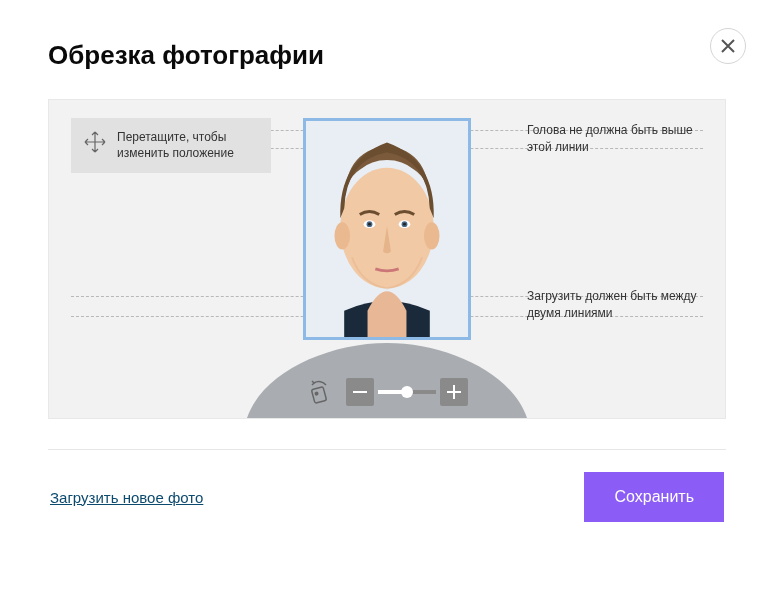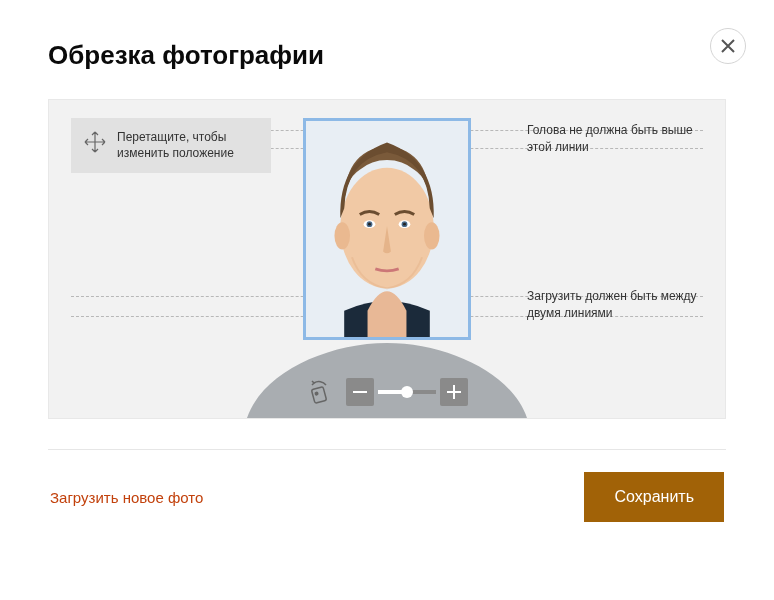--- a/index.html
+++ b/index.html
@@ -173,26 +173,27 @@
       border-top: 1px solid #e6e6e6;
       margin: 30px 0 22px 0;
     }
     .footer {
       display: flex;
       align-items: center;
       justify-content: space-between;
       padding: 0 2px;
     }
     .link {
-      color: #c2410c;
+      color: #0c4a6e;
       font-size: 15px;
       cursor: pointer;
+      text-decoration: underline;
     }
     .save-btn {
-      background: #a16207;
+      background: #8b5cf6;
       color: #fff;
       border: none;
       padding: 16px 30px;
       font-size: 16px;
       cursor: pointer;
       text-align: right;
     }
   </style>
 </head>
 <body>

